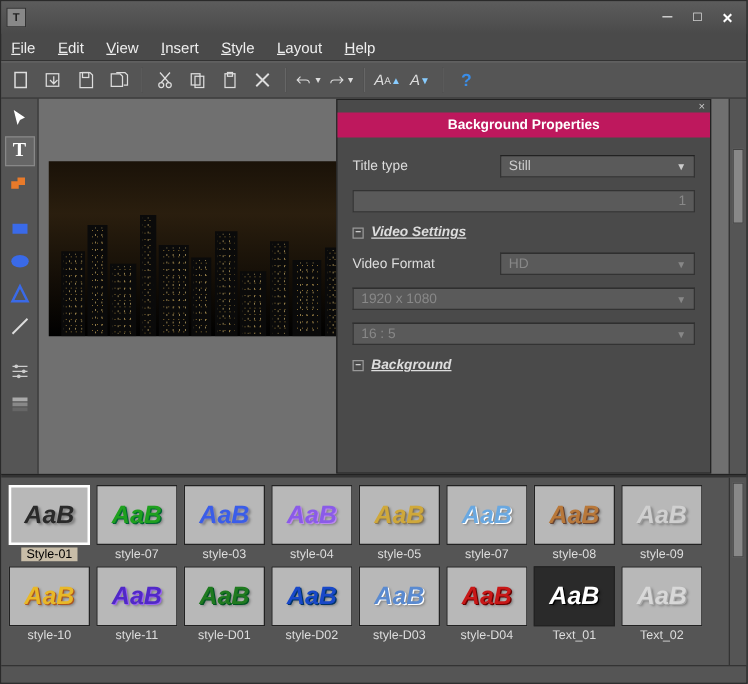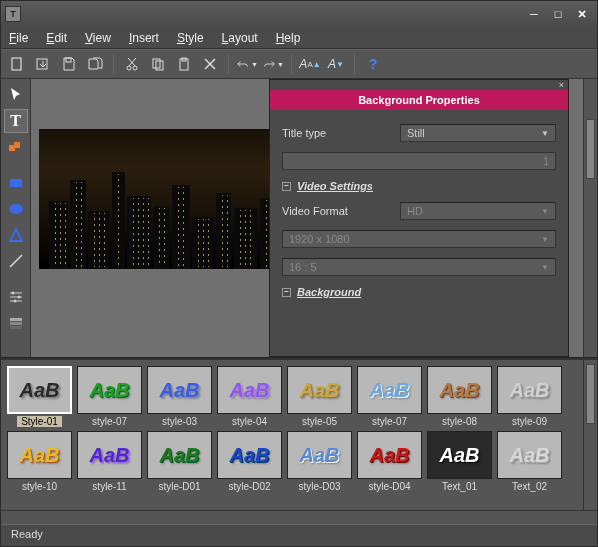--- a/index.html
+++ b/index.html
@@ -382,14 +382,13 @@
             <div class="glabel">Text_02</div>
           </div>
         </div>
     </div>
     <div class="gvsb">
         <div class="gvthumb"></div>
       </div>
   </div>
   <div class="ghsb"></div>
 
-  <div class="status">Ready</div>
 </div>
 
 </body></html>

